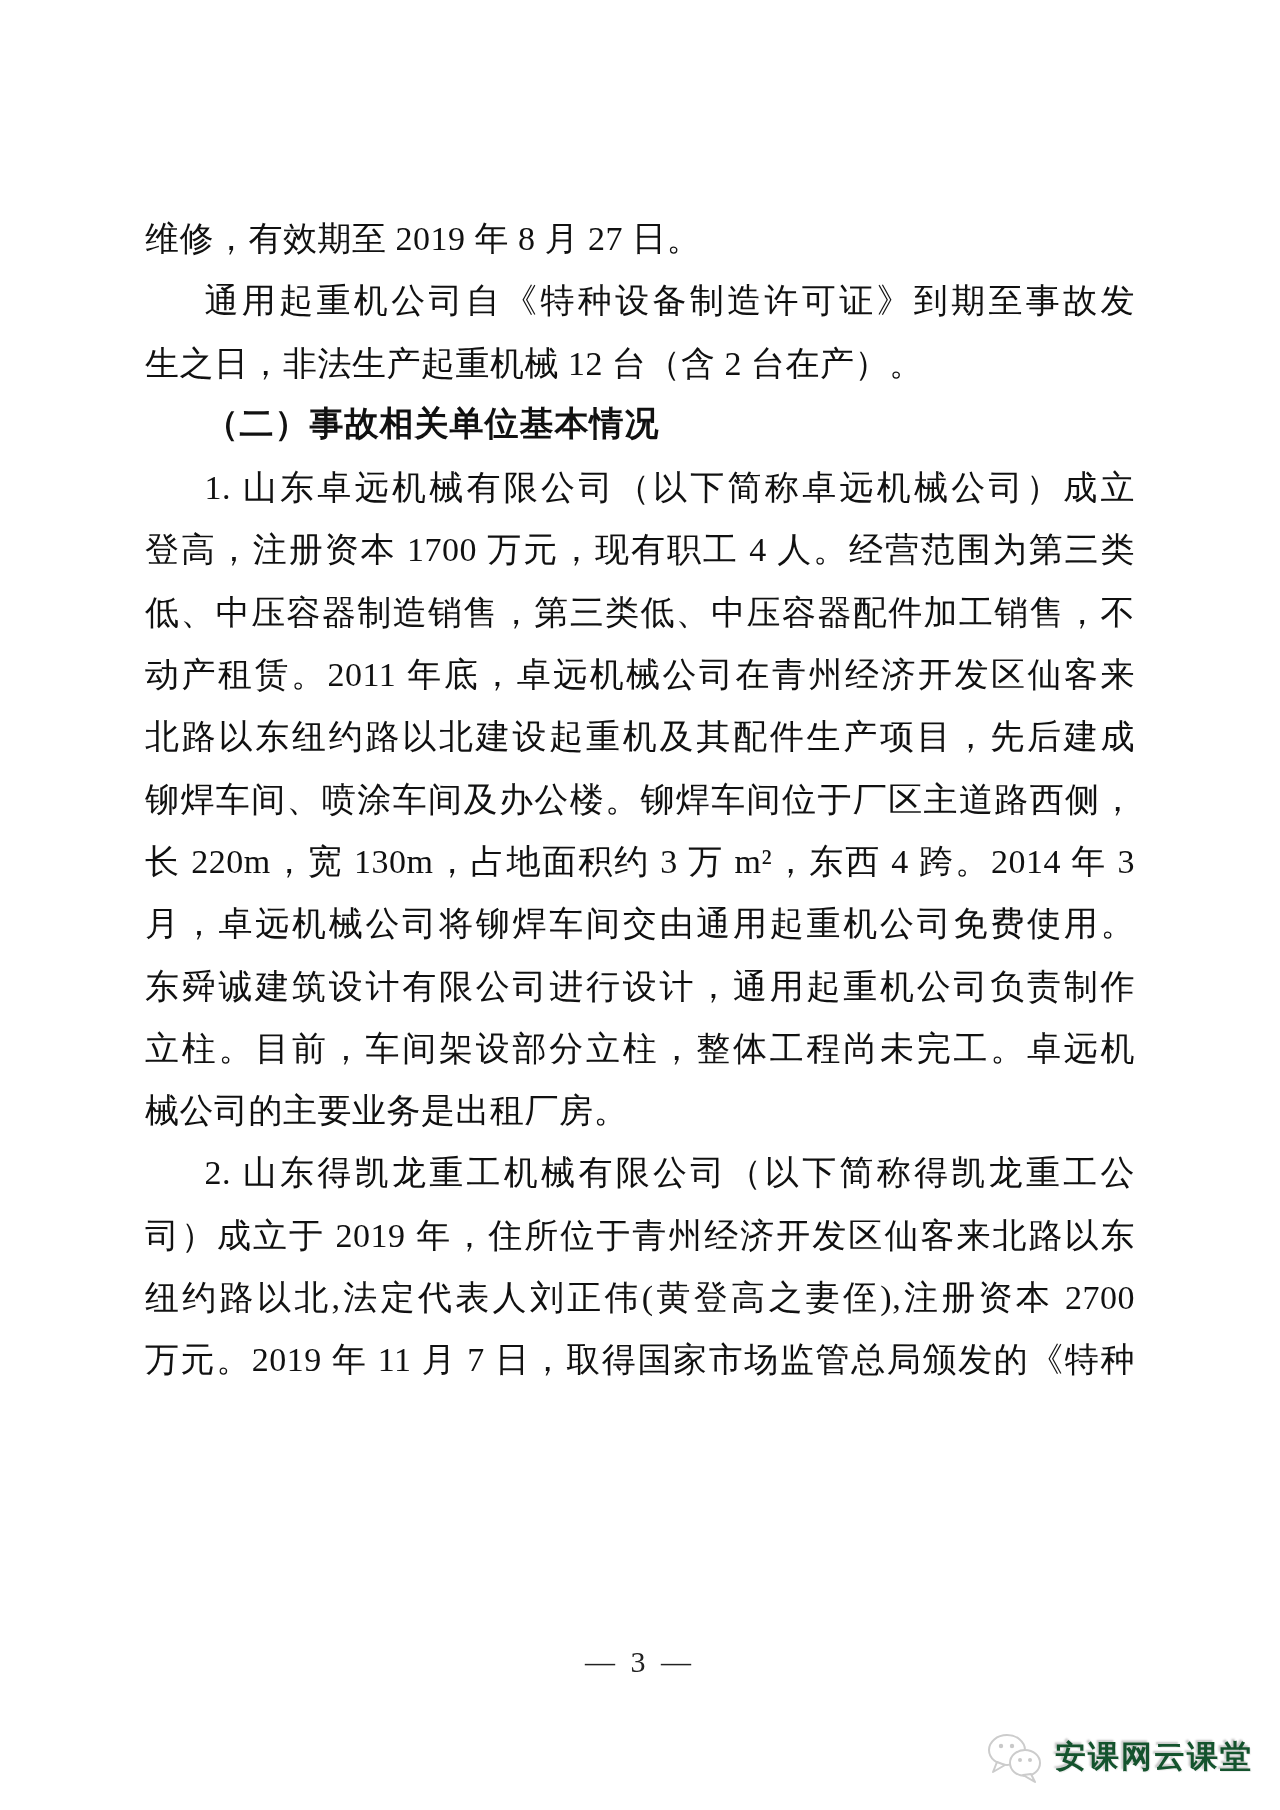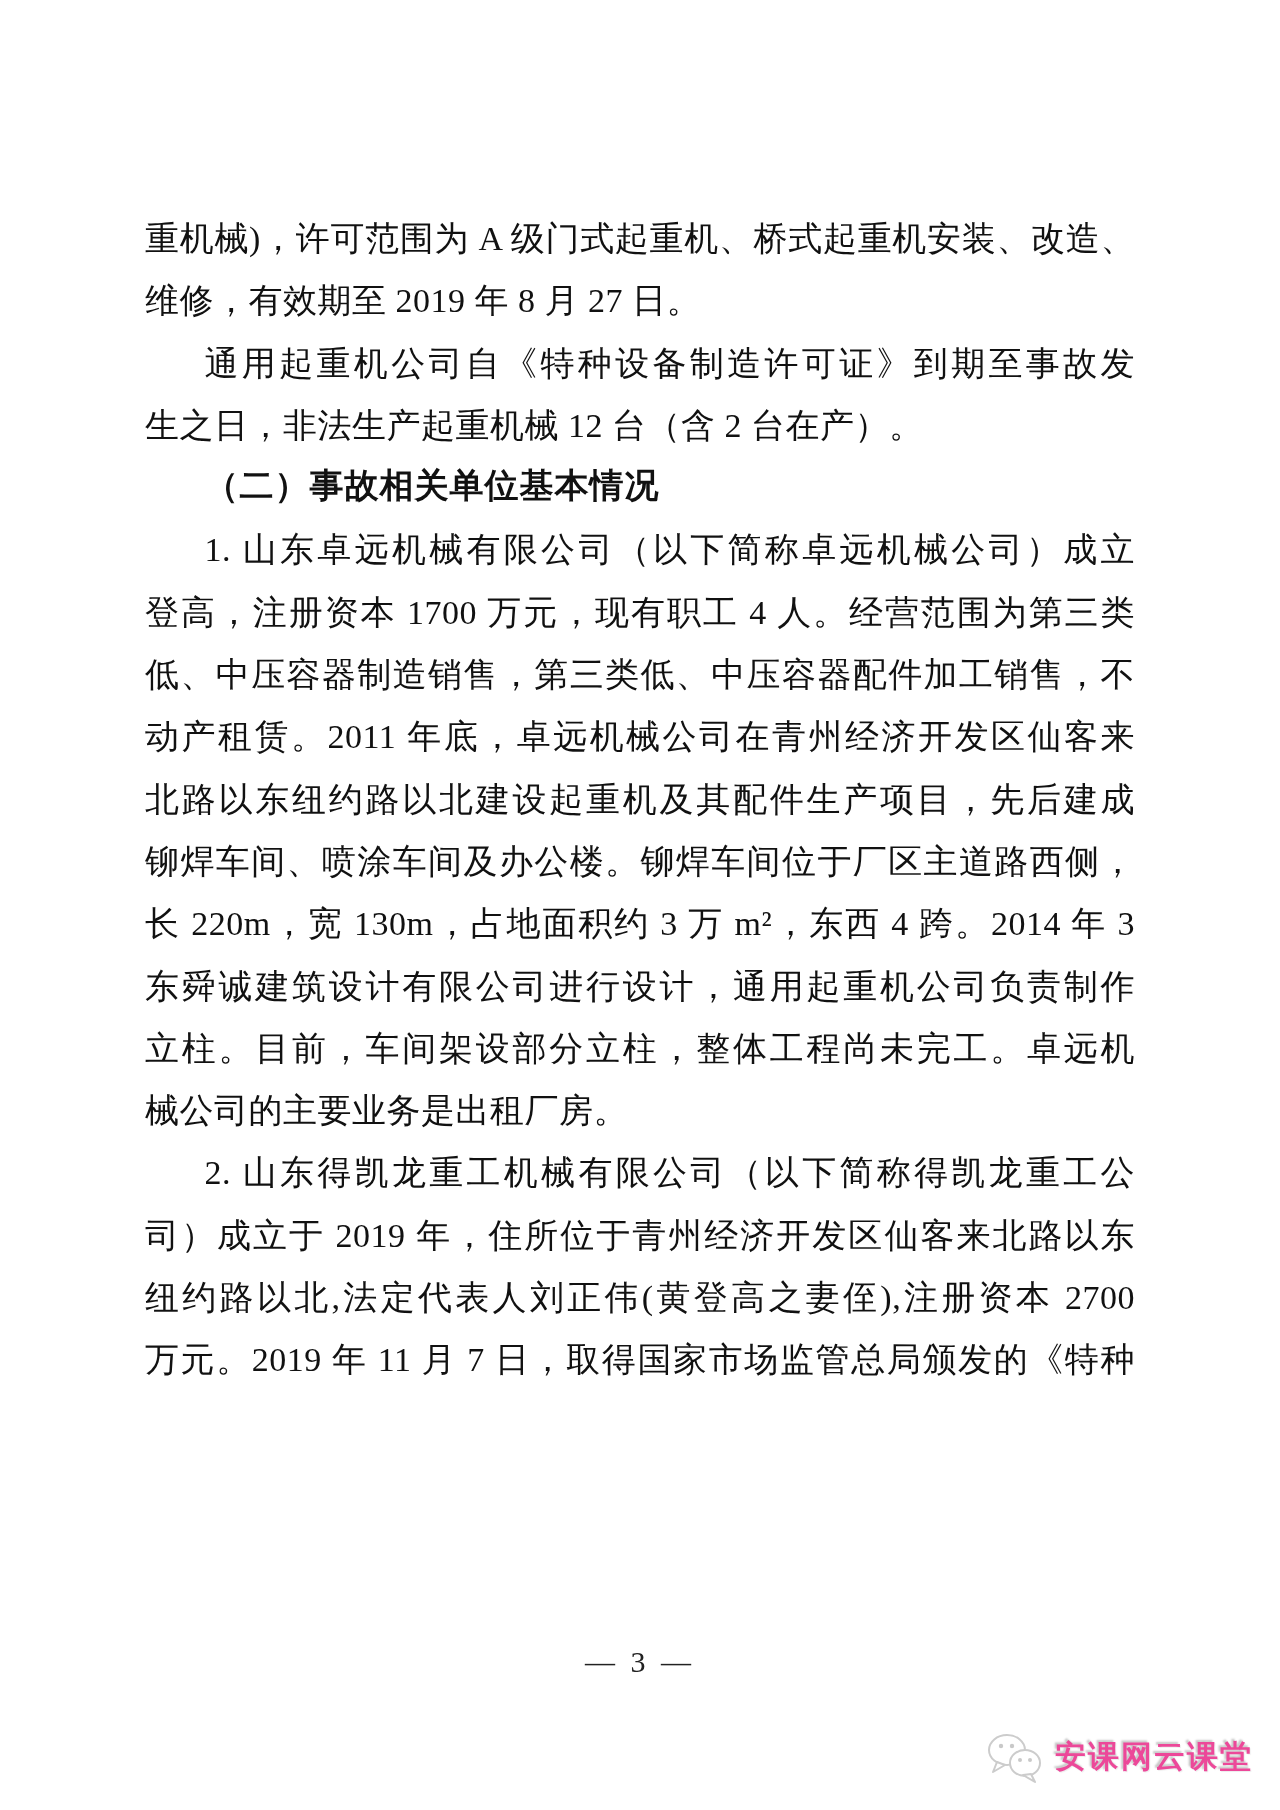--- a/index.html
+++ b/index.html
@@ -61,52 +61,52 @@
     left: 985px;
     top: 1730px;
     display: flex;
     align-items: center;
     gap: 8px;
   }
   .watermark-text {
     font-family: "Liberation Sans", "DejaVu Sans", sans-serif;
     font-size: 31px;
     font-weight: 700;
-    color: #ec4899;
+    color: #14532d;
     text-shadow: -2px -2px 2px #c7c7c7, 1px 1px 1px #ededed;
     letter-spacing: 2px;
     white-space: nowrap;
   }
   .wechat-icon svg { display: block; }
 </style>
 </head>
 <body>
 
 <div class="page">
 
   <main class="content" id="paragraphs">
       <div class="para body">
-        <div class="line">重机械)，许可范围为 A 级门式起重机、桥式起重机安装、改造、</div>
         <div class="line para-end">维修，有效期至 2019 年 8 月 27 日。</div>
       </div>
       <div class="para body">
         <div class="line indent">通用起重机公司自《特种设备制造许可证》到期至事故发</div>
         <div class="line para-end">生之日，非法生产起重机械 12 台（含 2 台在产）。</div>
       </div>
       <div class="para heading">
         <div class="line indent para-end">（二）事故相关单位基本情况</div>
       </div>
       <div class="para body">
         <div class="line indent">1. 山东卓远机械有限公司（以下简称卓远机械公司）成立</div>
         <div class="line">登高，注册资本 1700 万元，现有职工 4 人。经营范围为第三类</div>
         <div class="line">低、中压容器制造销售，第三类低、中压容器配件加工销售，不</div>
         <div class="line">动产租赁。2011 年底，卓远机械公司在青州经济开发区仙客来</div>
         <div class="line">北路以东纽约路以北建设起重机及其配件生产项目，先后建成</div>
         <div class="line">铆焊车间、喷涂车间及办公楼。铆焊车间位于厂区主道路西侧，</div>
         <div class="line">长 220m，宽 130m，占地面积约 3 万 m²，东西 4 跨。2014 年 3</div>
+        <div class="line">月，卓远机械公司将铆焊车间交由通用起重机公司免费使用。</div>
         <div class="line">东舜诚建筑设计有限公司进行设计，通用起重机公司负责制作</div>
         <div class="line">立柱。目前，车间架设部分立柱，整体工程尚未完工。卓远机</div>
         <div class="line para-end">械公司的主要业务是出租厂房。</div>
       </div>
       <div class="para body">
         <div class="line indent">2. 山东得凯龙重工机械有限公司（以下简称得凯龙重工公</div>
         <div class="line">司）成立于 2019 年，住所位于青州经济开发区仙客来北路以东</div>
         <div class="line">纽约路以北,法定代表人刘正伟(黄登高之妻侄),注册资本 2700</div>
         <div class="line">万元。2019 年 11 月 7 日，取得国家市场监管总局颁发的《特种</div>
       </div>

